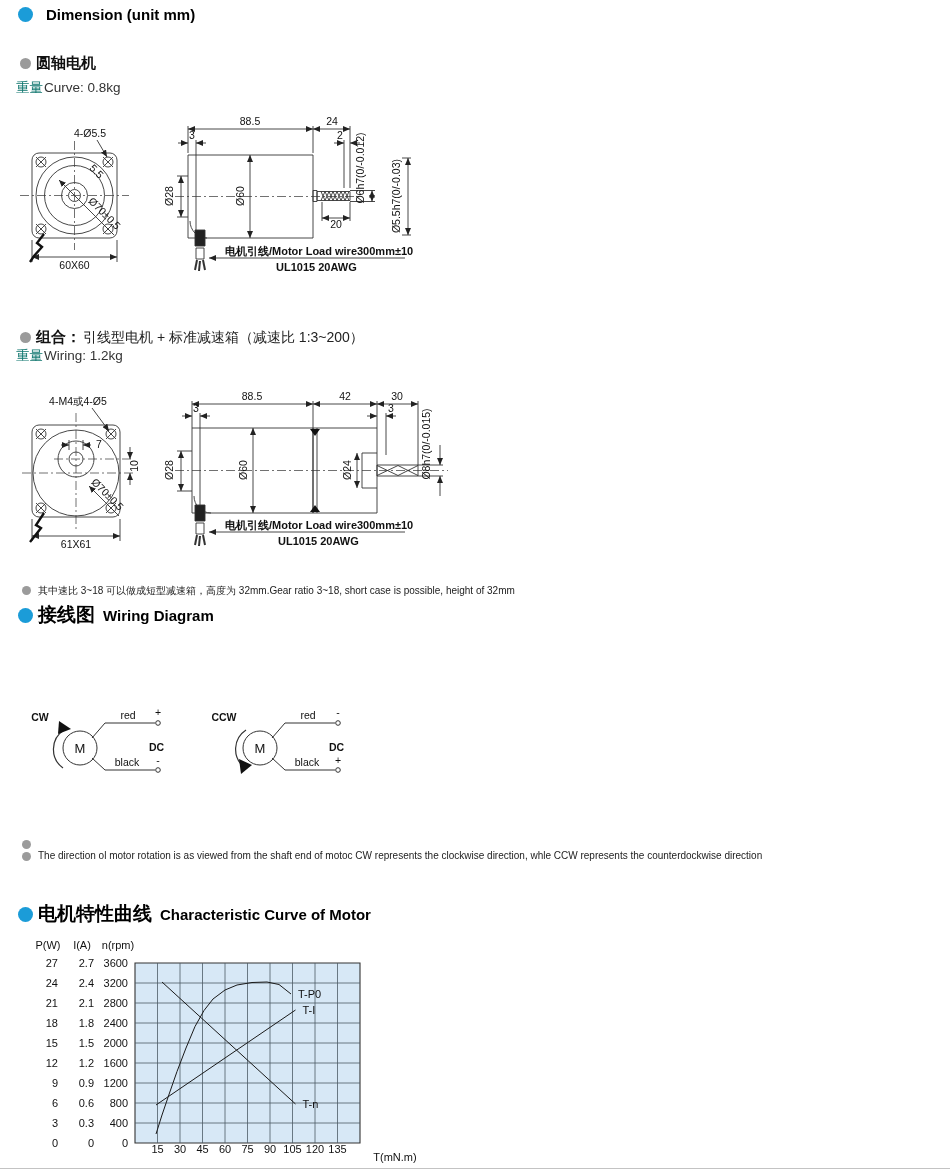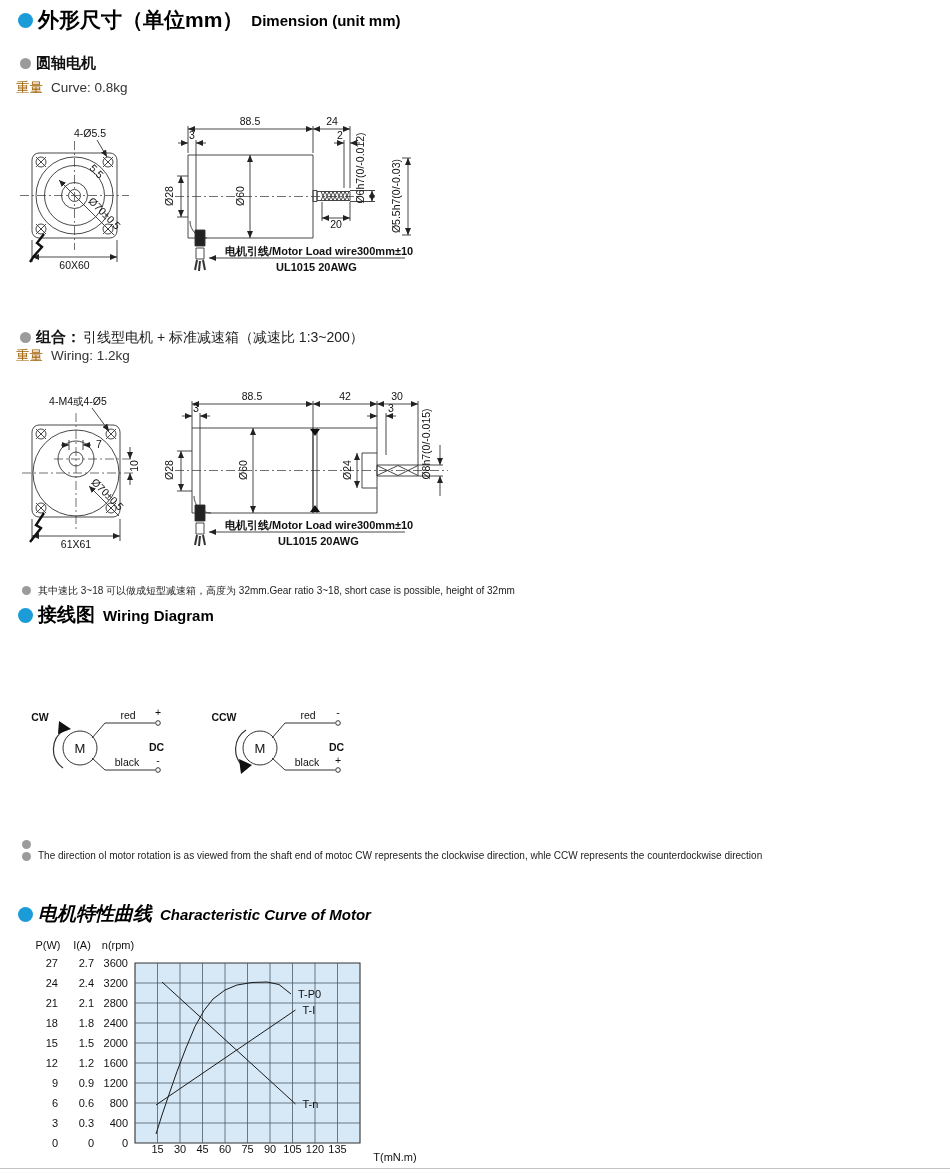--- a/index.html
+++ b/index.html
@@ -8,37 +8,36 @@
   .hdr{position:absolute;display:flex;align-items:center;}
   .dot{display:inline-block;border-radius:50%;flex:0 0 auto;}
   .dot.blue{width:15px;height:15px;background:#1b9cd8;margin-right:5px;}
   .dot.gray{width:11px;height:11px;background:#9b9b9b;margin-right:5px;}
   .dot.sm{width:9px;height:9px;background:#9b9b9b;margin-right:7px;margin-top:2px;}
   .h1cn{font-size:21px;font-weight:bold;color:#000;}
   .h1en{font-size:15px;font-weight:bold;color:#000;margin-left:8px;}
   .h2cn{font-size:15px;font-weight:bold;color:#111;}
   .h2rest{font-size:14px;color:#222;margin-left:2px;}
   .wline{position:absolute;font-size:13.5px;color:#333;}
-  .wline .cn{color:#a16207;margin-right:8px;}
+  .wline .cn{color:#0f766e;margin-right:1px;}
   .note{position:absolute;display:flex;align-items:flex-start;font-size:10px;color:#222;}
   svg text{fill:#111;}
   .dim{font-size:10.5px;}
   .dimb{font-size:11px;font-weight:bold;}
   .wirelbl{font-size:10.5px;}
   .divider{position:absolute;left:0;width:950px;height:1px;background:#c3c3c3;}
   svg line,svg rect,svg circle,svg path,svg polyline{vector-effect:non-scaling-stroke;}
 </style>
 </head>
 <body>
 
 <div id="page">
 
   <div class="hdr" style="left:18px;top:6px;">
     <span class="dot blue"></span>
-    <span class="h1cn">外形尺寸（单位mm）</span>
     <span class="h1en">Dimension (unit mm)</span>
   </div>
 
   <div class="hdr" style="left:20px;top:54px;">
     <span class="dot gray"></span>
     <span class="h2cn">圆轴电机</span>
   </div>
 
   <div class="wline" style="left:16px;top:79px;">
     <span class="cn">重量</span><span>Curve: 0.8kg</span>
@@ -318,21 +317,21 @@
   </svg>
 
   <div class="note" style="left:22px;top:838px;width:900px;">
     <span class="dot sm"></span>
   </div>
   <div class="note" style="left:22px;top:850px;width:920px;">
     <span class="dot sm"></span>
     <span>The direction ol motor rotation is as viewed from the shaft end of motoc CW represents the clockwise direction, whle CCW represents the counterdockwise direction</span>
   </div>
 
-  <div class="hdr" style="left:18px;top:901px;font-style:italic;">
+  <div class="hdr" style="left:18px;top:901px;">
     <span class="dot blue"></span>
     <span class="h1cn" style="font-size:19px;">电机特性曲线</span>
     <span class="h1en">Characteristic Curve of Motor</span>
   </div>
 
   <svg id="curve-chart" style="position:absolute;left:18px;top:933px;" width="430" height="241" viewBox="0 0 430 241">
       <rect x="117" y="30" width="225" height="180" fill="#d7e8f6" stroke="#333" stroke-width="1.1"></rect>
       <line x1="139.5" y1="30" x2="139.5" y2="210" stroke="#4d5a66" stroke-width="0.8"></line>
       <line x1="162" y1="30" x2="162" y2="210" stroke="#4d5a66" stroke-width="0.8"></line>
       <line x1="184.5" y1="30" x2="184.5" y2="210" stroke="#4d5a66" stroke-width="0.8"></line>

